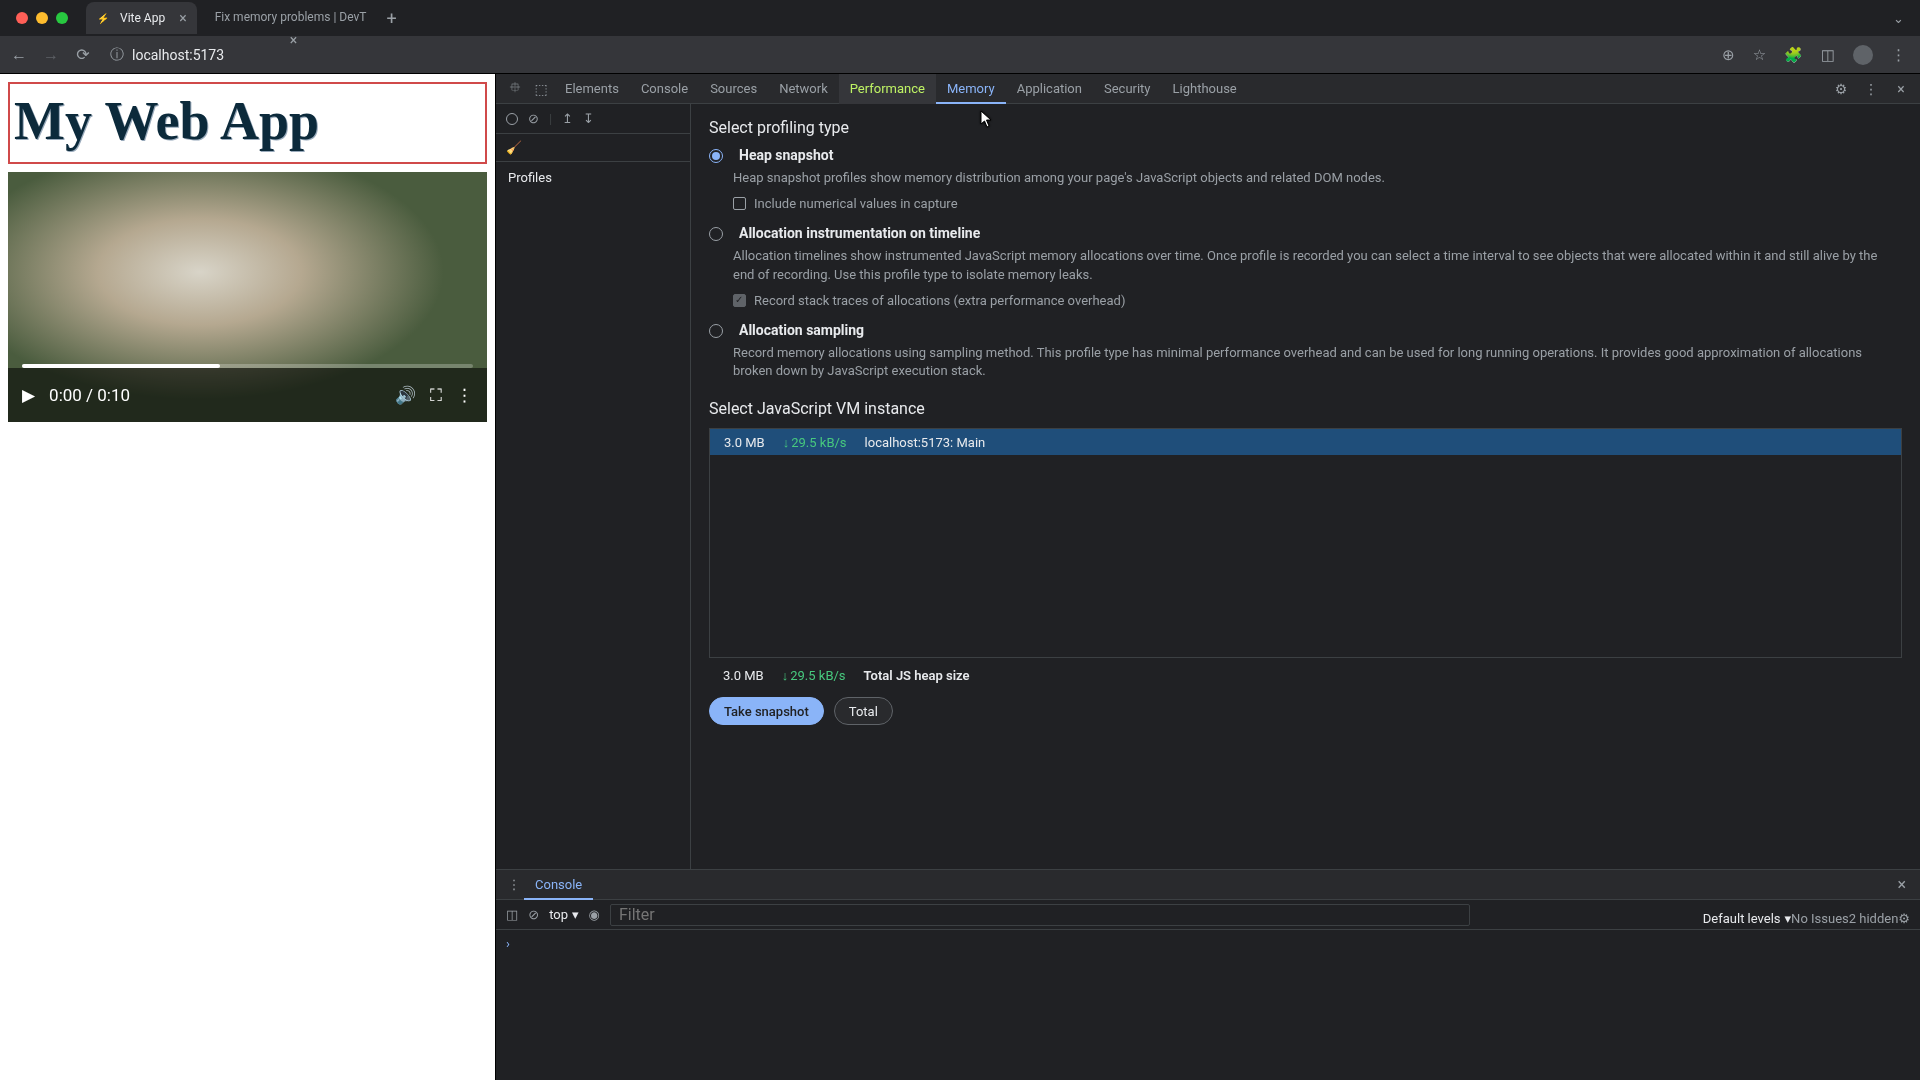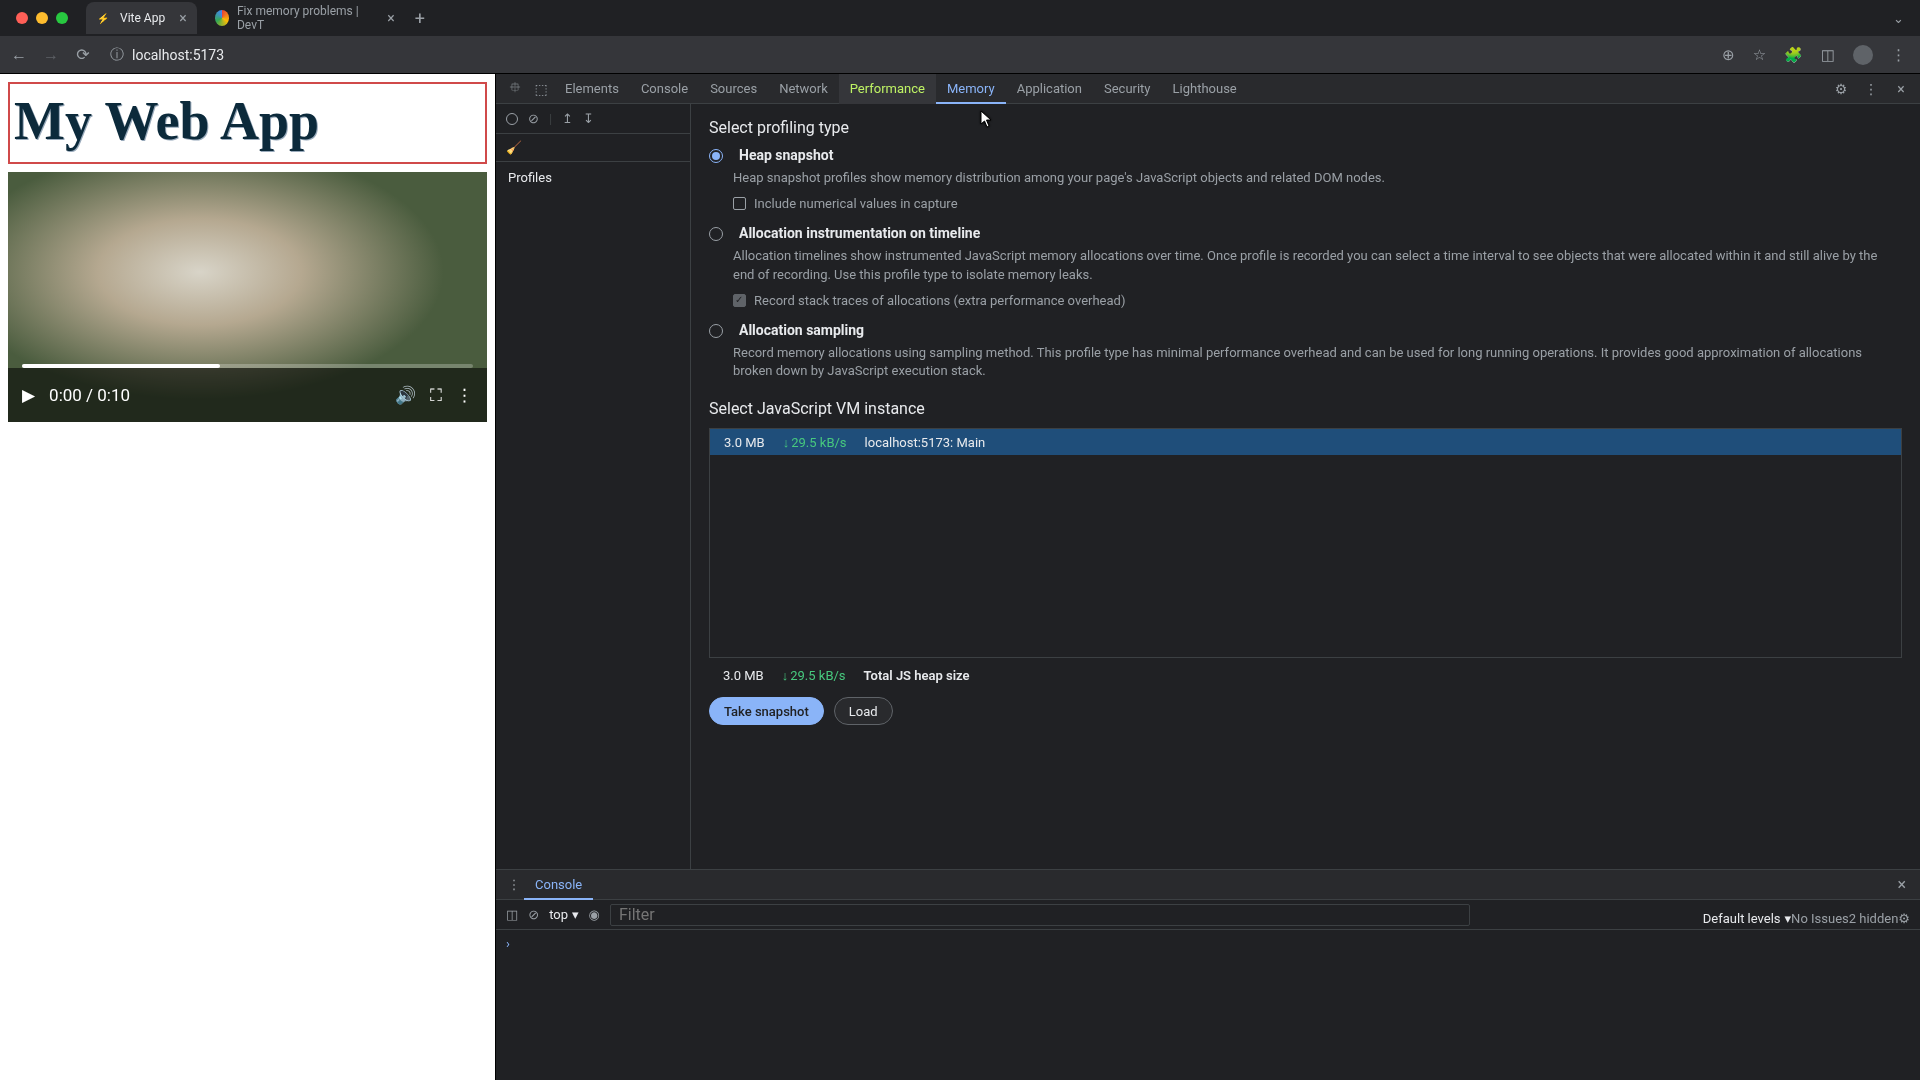--- a/index.html
+++ b/index.html
@@ -5,21 +5,21 @@
   * { margin: 0; padding: 0; box-sizing: border-box; font-family: -apple-system, BlinkMacSystemFont, "Segoe UI", Roboto, sans-serif; }
   body { background: #202124; color: #e8eaed; width: 1920px; height: 1080px; overflow: hidden; font-size: 13px; }
   
   
   .browser-chrome { background: #35363a; }
   .tab-bar { display: flex; align-items: center; height: 36px; padding: 0 6px; background: #202124; }
   .traffic-lights { display: flex; gap: 8px; padding: 0 10px; }
   .tl { width: 12px; height: 12px; border-radius: 50%; }
   .tl.red { background: #ff5f57; } .tl.yellow { background: #febc2e; } .tl.green { background: #28c840; }
   .tab { display: flex; align-items: center; height: 32px; padding: 0 10px; margin-left: 8px; border-radius: 8px 8px 0 0; background: #35363a; color: #e8eaed; max-width: 200px; gap: 8px; font-size: 12px; }
-  .tab.inactive { background: transparent; color: #9aa0a6; }
+  .tab.inactive { background: transparent; color: #9aa0a6; flex-direction: column; }
   .tab .favicon { width: 16px; height: 16px; border-radius: 2px; display:flex;align-items:center;justify-content:center;font-size:10px;}
   .tab .close { color: #9aa0a6; font-size: 14px; margin-left: 6px; }
   .newtab { color: #9aa0a6; font-size: 18px; padding: 0 10px; }
   .chevron-right-top { margin-left: auto; color:#9aa0a6; padding:0 10px;}
   
   .addr-bar { display: flex; align-items: center; height: 38px; padding: 0 8px; gap: 10px; background:#35363a; border-bottom:1px solid #000;}
   .nav-ico { color: #9aa0a6; width: 22px; text-align: center; font-size: 16px; }
   .url-box { flex: 0 0 auto; display: flex; align-items: center; gap: 8px; color: #e8eaed; font-size: 14px; padding-left:6px;}
   .right-icons { margin-left: auto; display: flex; gap: 18px; align-items: center; color: #9aa0a6; font-size: 15px; padding-right:6px;}
   .avatar-circle { width:20px; height:20px; border-radius:50%; background:#5f6368; display:inline-block;}
@@ -230,21 +230,21 @@
             <span>localhost:5173: Main</span>
           </div>
         </div>
         <div class="heap-total">
           <span>3.0 MB</span>
           <span class="rate">29.5 kB/s</span>
           <span class="lbl">Total JS heap size</span>
         </div>
         <div class="btn-row">
           <div class="btn primary">Take snapshot</div>
-          <div class="btn">Load</div>
+          <div class="btn">Total</div>
         </div>
 
       </div>
     </div>
 
     <div class="drawer">
       <div class="drawer-tabbar">
         <span class="ico" style="color:#9aa0a6;width:20px;text-align:center">⋮</span>
         <span class="dt-tab active">Console</span>
         <span class="drawer-close">×</span>

